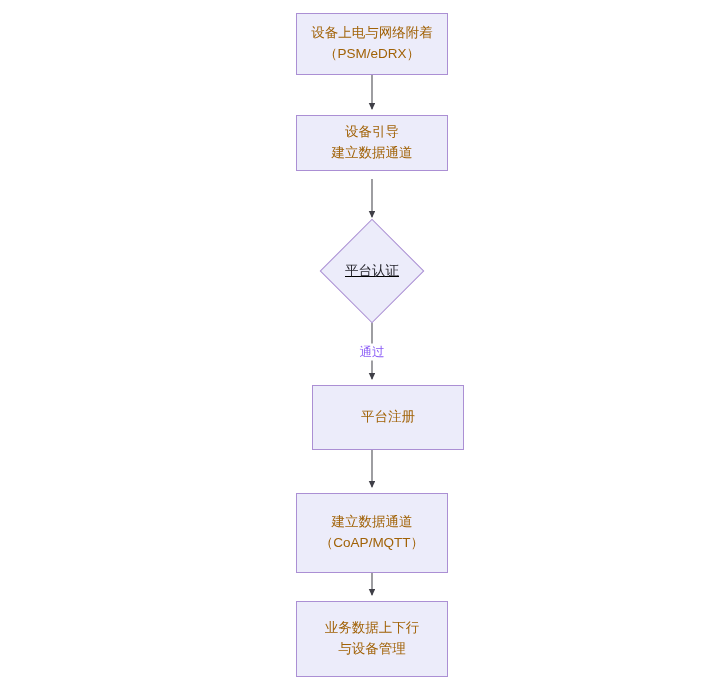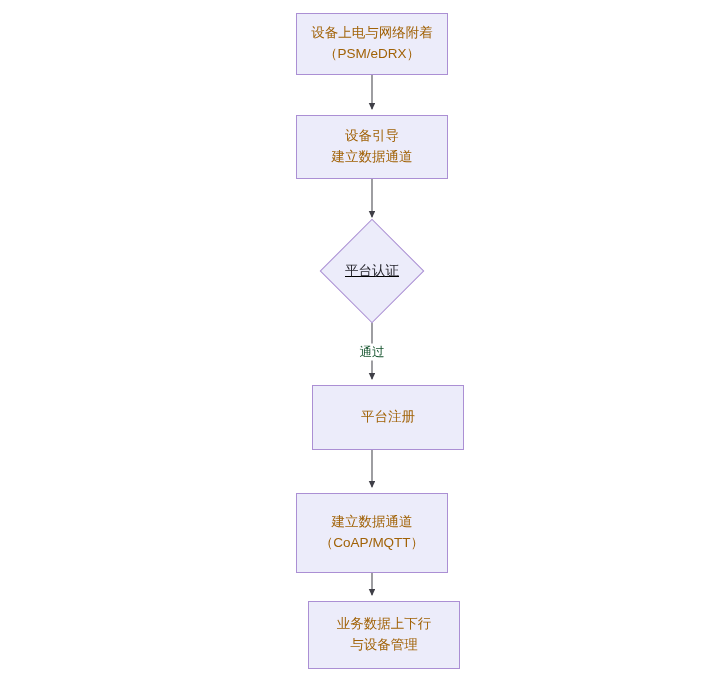--- a/index.html
+++ b/index.html
@@ -65,21 +65,21 @@
     z-index: 2;
     color: #24242c;
     font-size: 13.5px;
     line-height: 1.5;
     text-align: center;
     white-space: nowrap;
   }
   .edge-label {
     position: absolute;
     background: #ffffff;
-    color: #14532d;
+    color: #8b5cf6;
     font-size: 12.5px;
     line-height: 1.2;
     padding: 1px 3px;
     white-space: nowrap;
     transform: translate(-50%, -50%);
   }
 </style>
 </head>
 <body>
 
@@ -111,39 +111,39 @@
     <g>
       <line x1="372" y1="557" x2="372" y2="595" stroke="#4d4d55" stroke-width="1.1" marker-end="url(#arrowhead)"></line>
     </g>
   </svg>
 
   <div class="node" style="left:296px; top:13px; width:152px; height:62px;">
     <span class="line">设备上电与网络附着</span>
     <span class="line">（PSM/eDRX）</span>
   </div>
 
-  <div class="node" style="left:296px; top:115px; width:152px; height:64px;">
+  <div class="node" style="left:296px; top:115px; width:152px; height:56px;">
     <span class="line">设备引导</span>
     <span class="line">建立数据通道</span>
   </div>
 
   <div class="decision-wrap" style="left:314px; top:222px; width:116px; height:98px;">
     <div class="decision-shape" style="width:72px; height:72px;"></div>
     <span class="decision-label">平台认证</span>
   </div>
 
   <div class="edge-label" style="left:372px; top:352px;">通过</div>
 
   <div class="node" style="left:312px; top:385px; width:152px; height:65px;">
     <span class="line">平台注册</span>
   </div>
 
   <div class="node" style="left:296px; top:493px; width:152px; height:80px;">
     <span class="line">建立数据通道</span>
     <span class="line">（CoAP/MQTT）</span>
   </div>
 
-  <div class="node" style="left:296px; top:601px; width:152px; height:68px;margin-left:12px;">
+  <div class="node" style="left:296px; top:601px; width:152px; height:76px;">
     <span class="line">业务数据上下行</span>
     <span class="line">与设备管理</span>
   </div>
 
 </div>
 
 </body></html>

